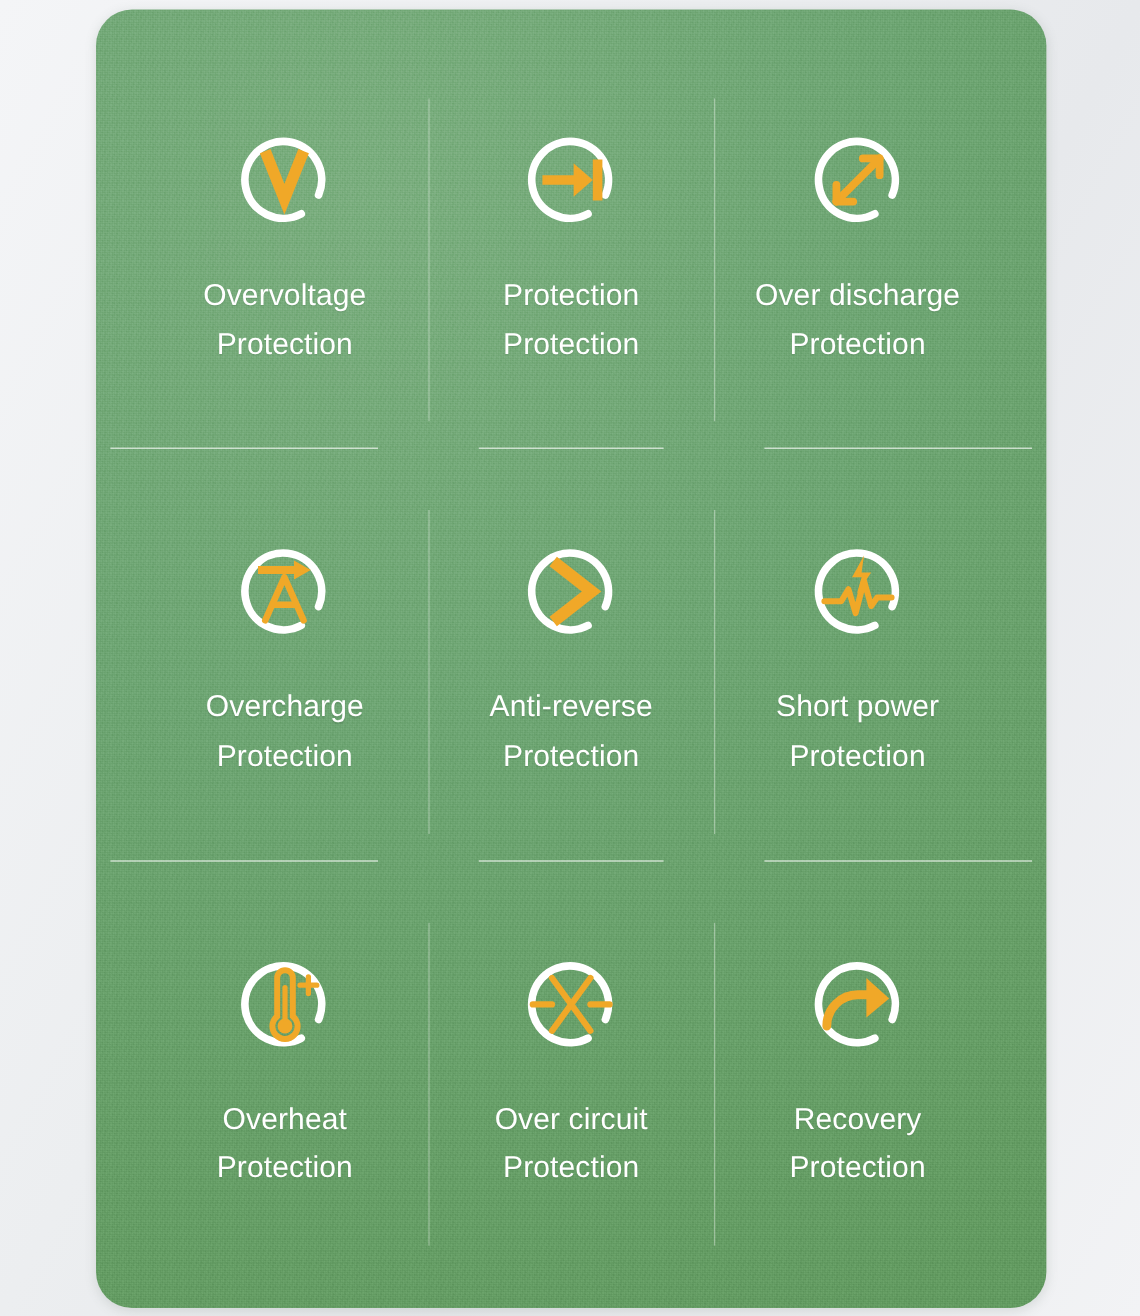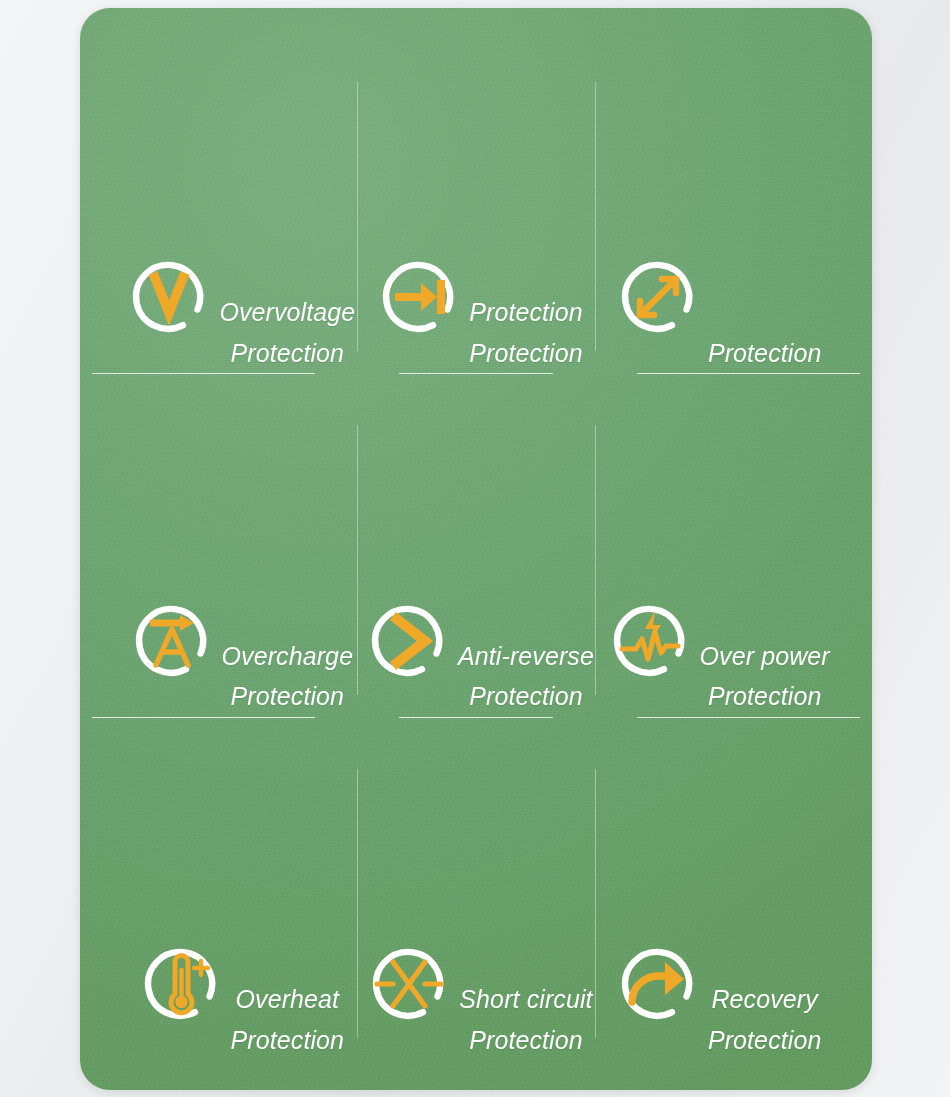--- a/index.html
+++ b/index.html
@@ -57,25 +57,24 @@
     top: 22px;
     width: 716px;
     height: 1030px;
     display: grid;
     grid-template-columns: repeat(3, 1fr);
     grid-template-rows: repeat(3, 1fr);
   }
   .feature-cell {
     position: relative;
     display: flex;
-    flex-direction: row;
-    align-items: flex-end;
+    flex-direction: column;
+    align-items: center;
     justify-content: center;
     padding-top: 4px;
-    font-style: italic;
   }
   
   .feature-cell.vline::before {
     content: "";
     position: absolute;
     left: 0;
     top: 52px;
     bottom: 22px;
     width: 1px;
     background: rgba(255,255,255,.38);
@@ -144,21 +143,21 @@
     </div>
 
     <div class="feature-cell vline">
       <svg class="feature-icon" viewBox="0 0 100 100">
         <path d="M78.5 62.5 A32 32 0 1 0 64 78.2" fill="none" stroke="#ffffff" stroke-width="6.4" stroke-linecap="round"></path>
         <path d="M32 68 L68 32" fill="none" stroke="#f0a828" stroke-width="6.5" stroke-linecap="round"></path>
         <path d="M68 46 V32 H54" fill="none" stroke="#f0a828" stroke-width="6.5" stroke-linecap="round" stroke-linejoin="round"></path>
         <path d="M32 54 V68 H46" fill="none" stroke="#f0a828" stroke-width="6.5" stroke-linecap="round" stroke-linejoin="round"></path>
       </svg>
       <div class="feature-label">
-        <br>
+        <span>Over discharge</span><br>
         <span>Protection</span>
       </div>
     </div>
 
     <div class="feature-cell hline wide-l">
       <svg class="feature-icon" viewBox="0 0 100 100">
         <path d="M78.5 62.5 A32 32 0 1 0 64 78.2" fill="none" stroke="#ffffff" stroke-width="6.4" stroke-linecap="round"></path>
         <path d="M28 32 H62" fill="none" stroke="#f0a828" stroke-width="6.8" stroke-linecap="butt"></path>
         <path d="M58 24 L72 32 L58 40 Z" fill="#f0a828"></path>
         <path d="M34 74 L50 38 L66 74" fill="none" stroke="#f0a828" stroke-width="5.4" stroke-linecap="round" stroke-linejoin="round"></path>
@@ -181,21 +180,21 @@
       </div>
     </div>
 
     <div class="feature-cell vline hline wide-r">
       <svg class="feature-icon" viewBox="0 0 100 100">
         <path d="M78.5 62.5 A32 32 0 1 0 64 78.2" fill="none" stroke="#ffffff" stroke-width="6.4" stroke-linecap="round"></path>
         <path d="M22 58 H36 L42 48 L48 68 L55 41 L61 62 L66 55 H78" fill="none" stroke="#f0a828" stroke-width="5" stroke-linecap="round" stroke-linejoin="round"></path>
         <path d="M55 20 L45 38 H53 L49 52 L61 34 H53 Z" fill="#f0a828"></path>
       </svg>
       <div class="feature-label">
-        <span>Over power</span><br>
+        <span>Short power</span><br>
         <span>Protection</span>
       </div>
     </div>
 
     <div class="feature-cell hline wide-l">
       <svg class="feature-icon" viewBox="0 0 100 100">
         <path d="M78.5 62.5 A32 32 0 1 0 64 78.2" fill="none" stroke="#ffffff" stroke-width="6.4" stroke-linecap="round"></path>
         <path d="M44 60 V28 a6.5 6.5 0 0 1 13 0 V60 a10.5 10.5 0 1 1 -13 0 Z" fill="none" stroke="#f0a828" stroke-width="5"></path>
         <circle cx="50.5" cy="68" r="6.2" fill="#f0a828"></circle>
         <path d="M50.5 62 V36" fill="none" stroke="#f0a828" stroke-width="4.4" stroke-linecap="round"></path>
@@ -209,21 +208,21 @@
 
     <div class="feature-cell vline hline">
       <svg class="feature-icon" viewBox="0 0 100 100">
         <path d="M78.5 62.5 A32 32 0 1 0 64 78.2" fill="none" stroke="#ffffff" stroke-width="6.4" stroke-linecap="round"></path>
         <path d="M34 28 L66 72" fill="none" stroke="#f0a828" stroke-width="5.2" stroke-linecap="round"></path>
         <path d="M66 28 L34 72" fill="none" stroke="#f0a828" stroke-width="5.2" stroke-linecap="round"></path>
         <path d="M18 50 H34" fill="none" stroke="#f0a828" stroke-width="5.2" stroke-linecap="round"></path>
         <path d="M66 50 H82" fill="none" stroke="#f0a828" stroke-width="5.2" stroke-linecap="round"></path>
       </svg>
       <div class="feature-label">
-        <span>Short circuit</span><br>
+        <span>Over circuit</span><br>
         <span>Protection</span>
       </div>
     </div>
 
     <div class="feature-cell vline hline wide-r">
       <svg class="feature-icon" viewBox="0 0 100 100">
         <path d="M78.5 62.5 A32 32 0 1 0 64 78.2" fill="none" stroke="#ffffff" stroke-width="6.4" stroke-linecap="round"></path>
         <path d="M24 68 a26 26 0 0 1 26 -26 h14" fill="none" stroke="#f0a828" stroke-width="7.4" stroke-linecap="round"></path>
         <path d="M57 28 L76 45 L57 61 Z" fill="#f0a828"></path>
       </svg>

